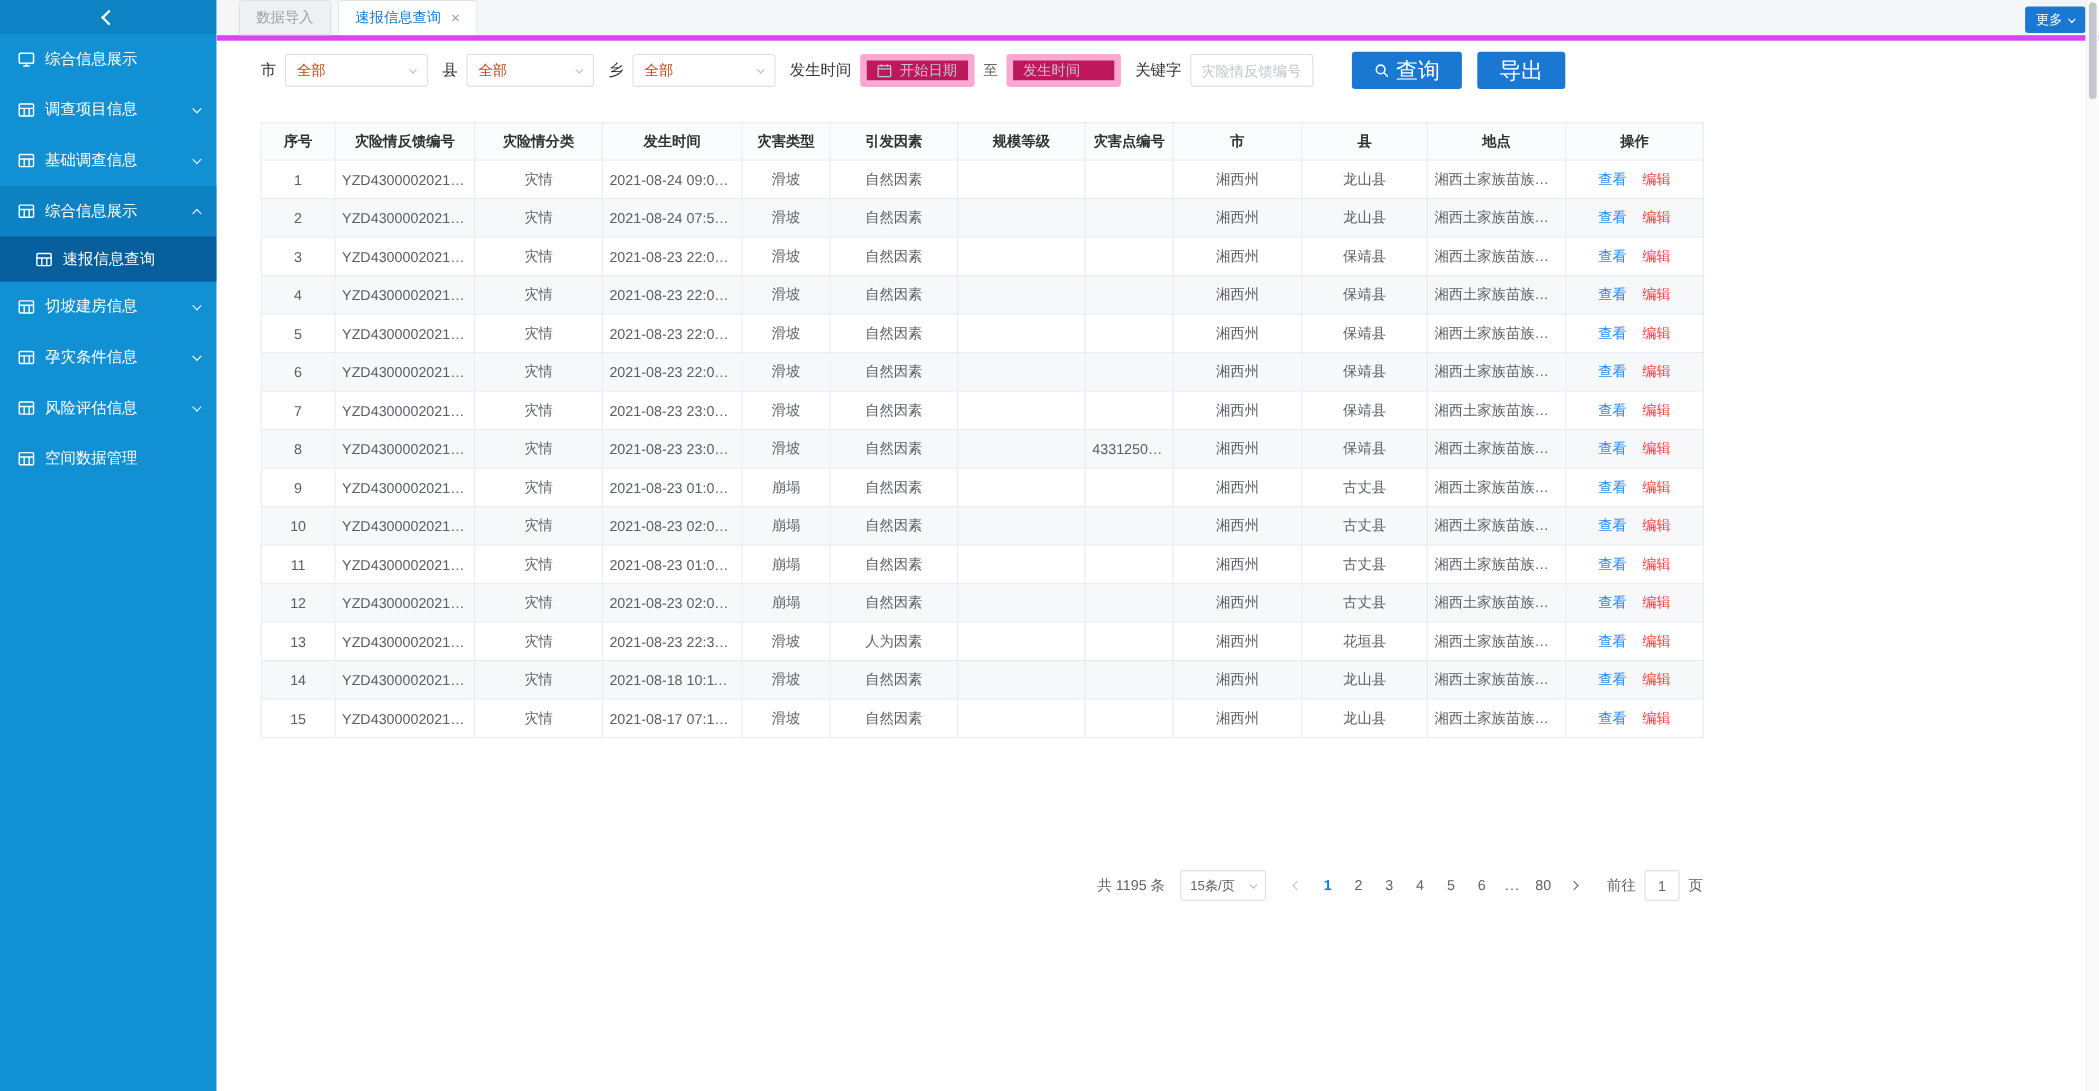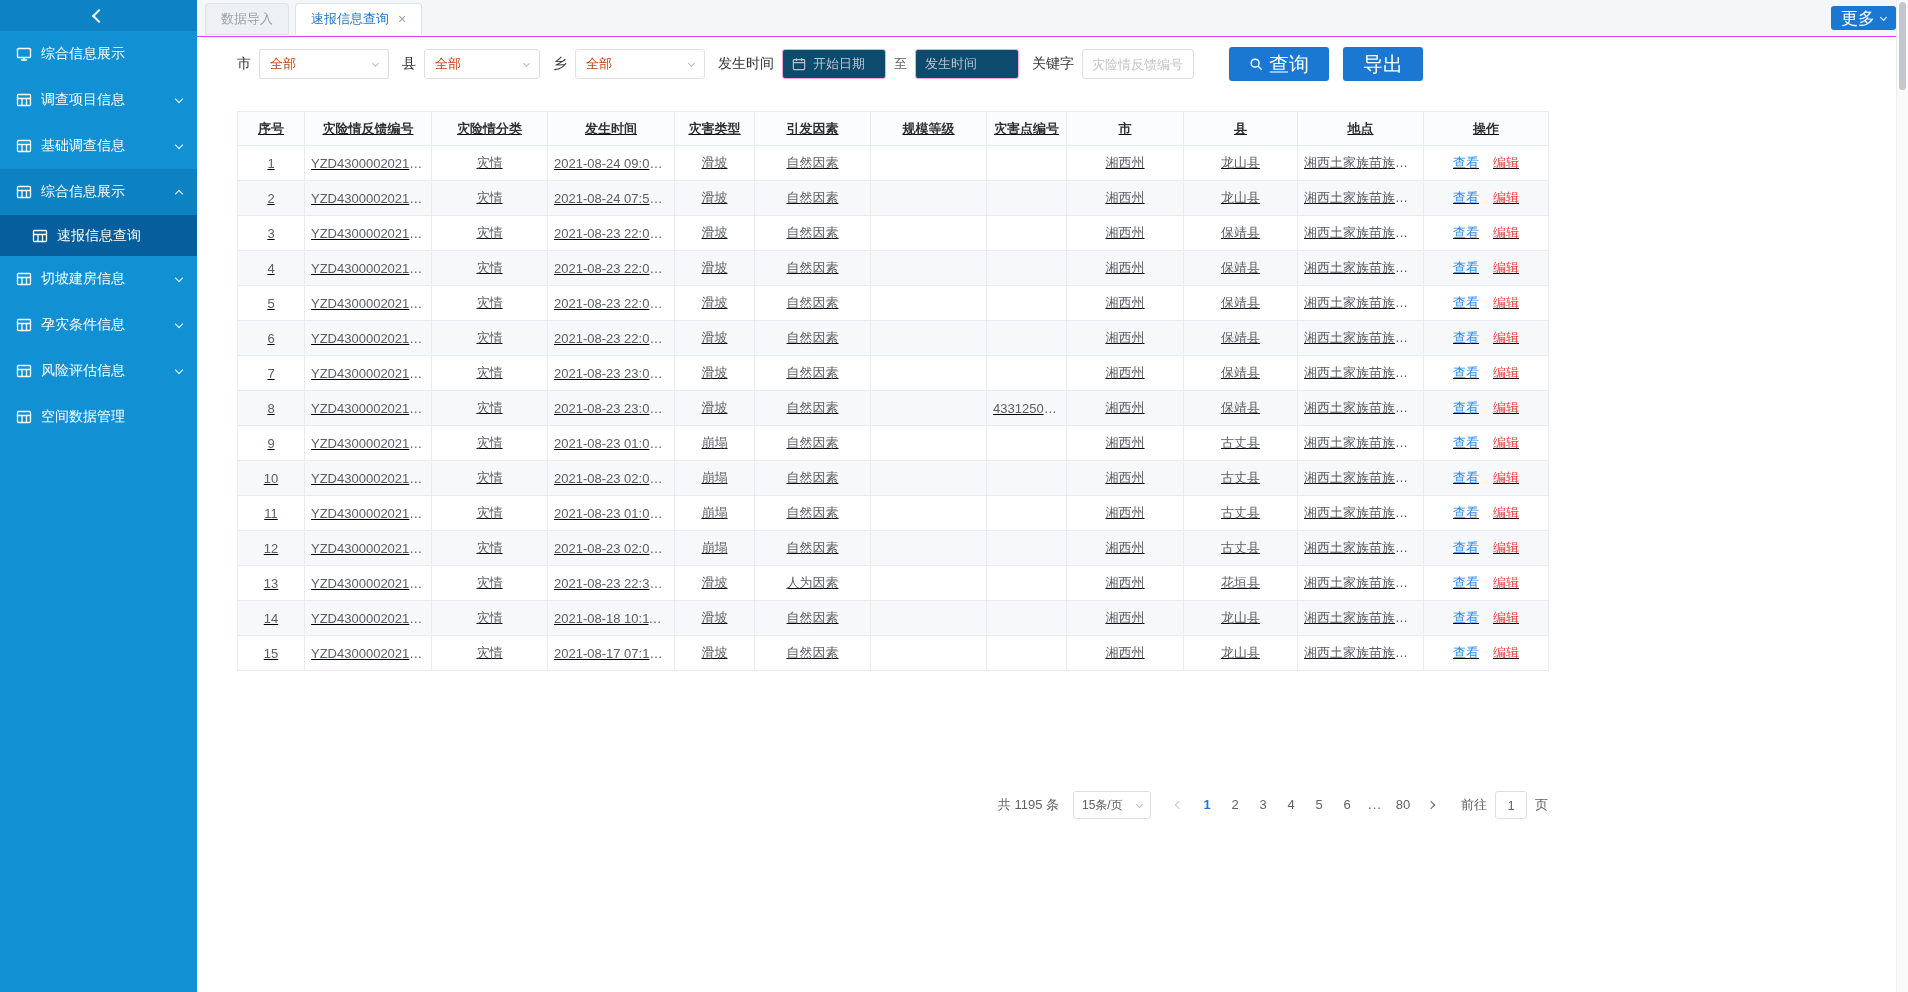--- a/index.html
+++ b/index.html
@@ -27,52 +27,52 @@
   .mi-icon{ width:16px; height:16px; flex:0 0 16px; margin-right:9px; color:#fff; }
   .mi-icon svg{ width:100%; height:100%; display:block; }
   .mi-label{ flex:1; overflow:hidden; text-overflow:ellipsis; }
   .menu-item .chev{ width:6px; height:6px; opacity:.95; }
   .submenu{ background:var(--sb-sub); }
   .submenu .menu-item{ height:41px; padding-left:32px; }
   .submenu .menu-item.active{ background:var(--sb-active); }
 
   
   .main{ flex:1; min-width:0; display:flex; flex-direction:column; background:#fff; }
-  .tabbar{ height:37px; flex:0 0 37px; background:#f4f6f8; border-bottom:1px solid #d946ef; display:flex; align-items:center; padding-left:8px; position:relative; }
+  .tabbar{ height:37px; flex:0 0 37px; background:#f4f6f8; border-bottom:5px solid #d946ef; display:flex; align-items:flex-start; padding-left:20px; position:relative; }
   .tabs{ display:flex; align-items:flex-end; }
   .tab{ height:32px; display:flex; align-items:center; gap:9px; padding:0 15px; margin:0 6px -1px 0; border:1px solid #dde2e8; border-radius:4px 4px 0 0; background:#eef1f4; color:#9aa1aa; font-size:13px; cursor:pointer; white-space:nowrap; }
   .tab.active{ background:#fff; color:var(--primary); border-bottom-color:#fff; }
   .tab-close{ font-size:14px; line-height:1; color:#9aa1aa; }
-  .more-btn{ position:absolute; right:12px; top:6px; height:24px; padding:0 10px; display:flex; align-items:center; gap:6px; background:var(--primary); color:#fff; border:none; border-radius:3px; font-size:17px; cursor:pointer; }
+  .more-btn{ position:absolute; right:12px; top:6px; height:24px; padding:0 10px; display:flex; align-items:center; gap:6px; background:var(--primary); color:#fff; border:none; border-radius:3px; font-size:12px; cursor:pointer; }
   .more-btn .chev{ width:5px; height:5px; margin-top:-2px; }
 
   
   .content{ padding:10px 0 0 40px; }
   .filterbar{ display:flex; align-items:center; height:34px; }
   .fgroup{ display:flex; align-items:center; margin-right:13px; }
   .flabel{ font-size:14px; color:#333; margin-right:8px; white-space:nowrap; }
   .select{ width:130px; height:30px; border:1px solid #dcdfe6; border-radius:3px; background:#fff; display:flex; align-items:center; justify-content:space-between; padding:0 10px; font-size:13px; color:#c2410c; cursor:pointer; }
   .select.w116{ width:116px; }
   .select .chev{ width:5px; height:5px; color:#b4bccc; margin-top:-2px; }
-  .dateinput{ height:30px; border:1px solid #f9a8d4; border-radius:3px; background:#0c4a6e; display:flex; align-items:center; padding:0 9px; font-size:13px; color:#c0c4cc; cursor:text; white-space:nowrap; }
+  .dateinput{ height:30px; border:6px solid #f9a8d4; border-radius:3px; background:#be185d; display:flex; align-items:center; padding:0 9px; font-size:13px; color:#c0c4cc; cursor:text; white-space:nowrap; }
   .dateinput.start{ width:104px; }
   .dateinput.end{ width:104px; }
   .cal-icon{ width:14px; height:14px; color:#c0c4cc; margin-right:7px; flex:0 0 14px; }
   .cal-icon svg{ width:100%; height:100%; display:block; }
   .to-label{ font-size:13px; color:#606266; margin:0 8px; }
   .keyword-input{ width:112px; height:30px; border:1px solid #dcdfe6; border-radius:3px; padding:0 9px; font-size:13px; color:#606266; outline:none; font-family:inherit; }
   .keyword-input::placeholder{ color:#c0c4cc; }
   .btn{ height:34px; display:flex; align-items:center; gap:6px; padding:0 20px; background:var(--primary); color:#fff; border:none; border-radius:3px; font-size:20px; cursor:pointer; white-space:nowrap; }
   .btn.query{ margin-left:22px; }
   .btn.export{ margin-left:14px; }
   .search-icon{ width:14px; height:14px; }
   .search-icon svg{ width:100%; height:100%; display:block; }
 
   
-  .data-table{ margin-top:30px; border-collapse:collapse; table-layout:fixed; width:1311px;text-decoration:underline; }
+  .data-table{ margin-top:30px; border-collapse:collapse; table-layout:fixed; width:1311px; }
   .data-table th,.data-table td{ border:1px solid var(--border); text-align:center; font-size:13px; white-space:nowrap; overflow:hidden; text-overflow:ellipsis; padding:0 6px; }
   .data-table th{ height:34px; font-weight:700; color:#303133; background:#fbfcfe; }
   .data-table td{ height:35px; color:#5a5e66; }
   .data-table tbody tr:nth-child(even) td{ background:#f7f8fa; }
   .link-view{ color:var(--link); margin-right:14px; cursor:pointer; text-decoration:none; }
   .link-edit{ color:var(--danger); cursor:pointer; text-decoration:none; }
 
   
   .pagination{ width:1311px; margin-top:120px; display:flex; align-items:center; justify-content:flex-end; font-size:13px; color:#606266; }
   .pg-total{ margin-right:14px; }

